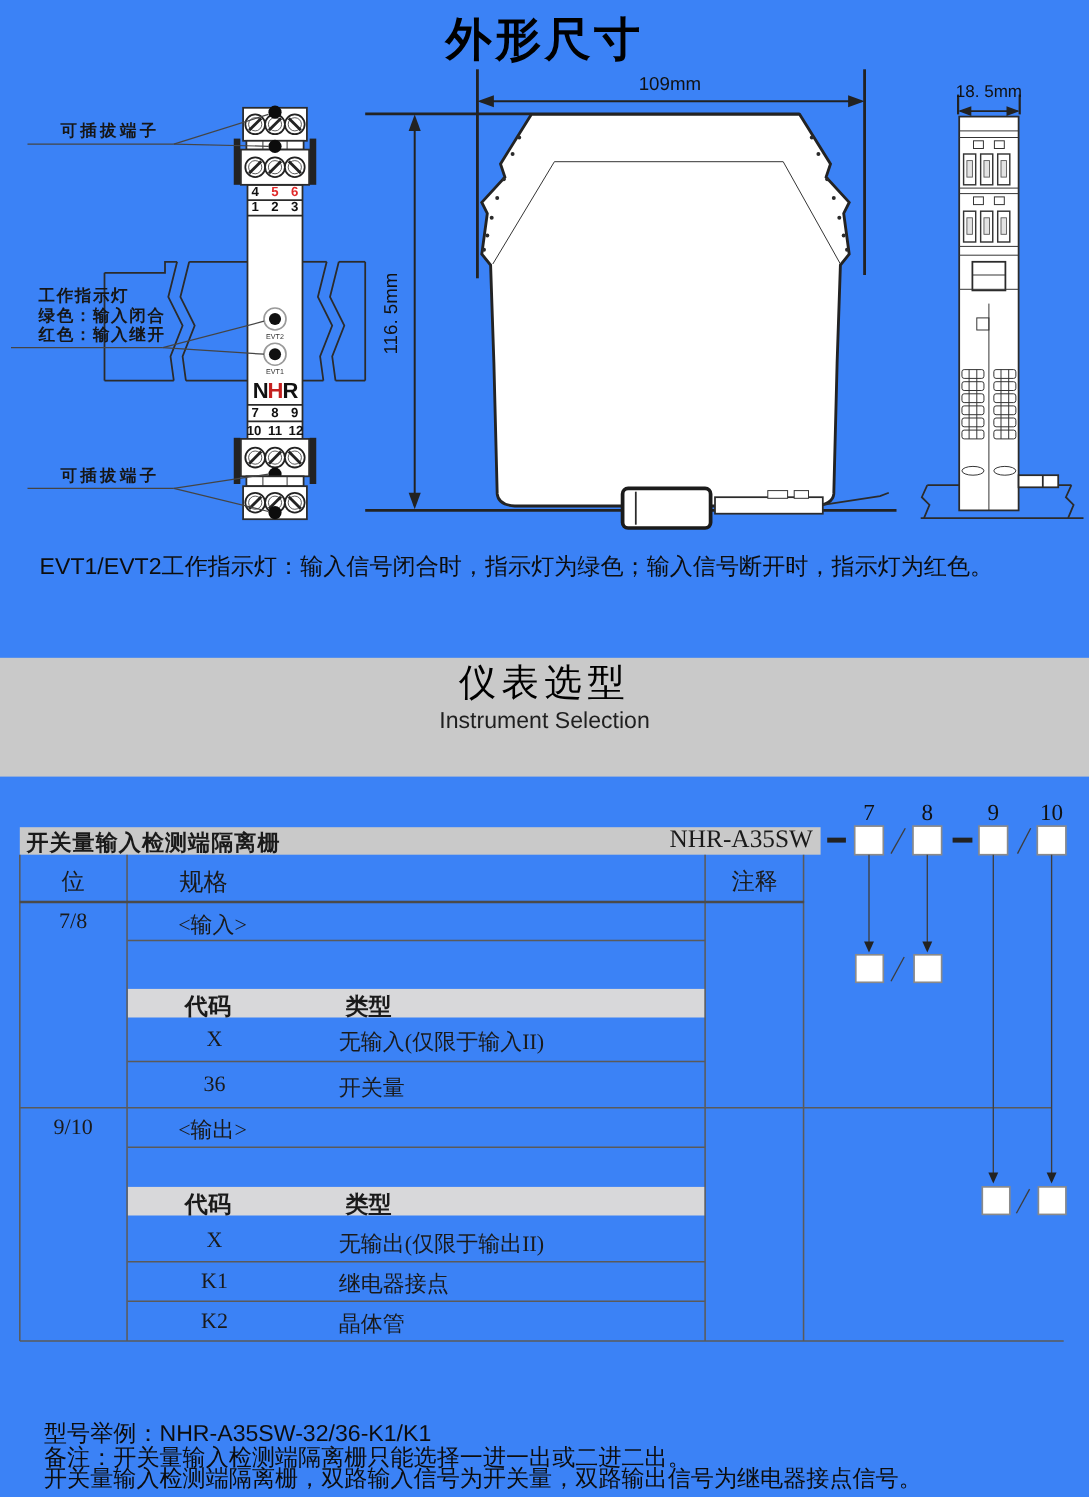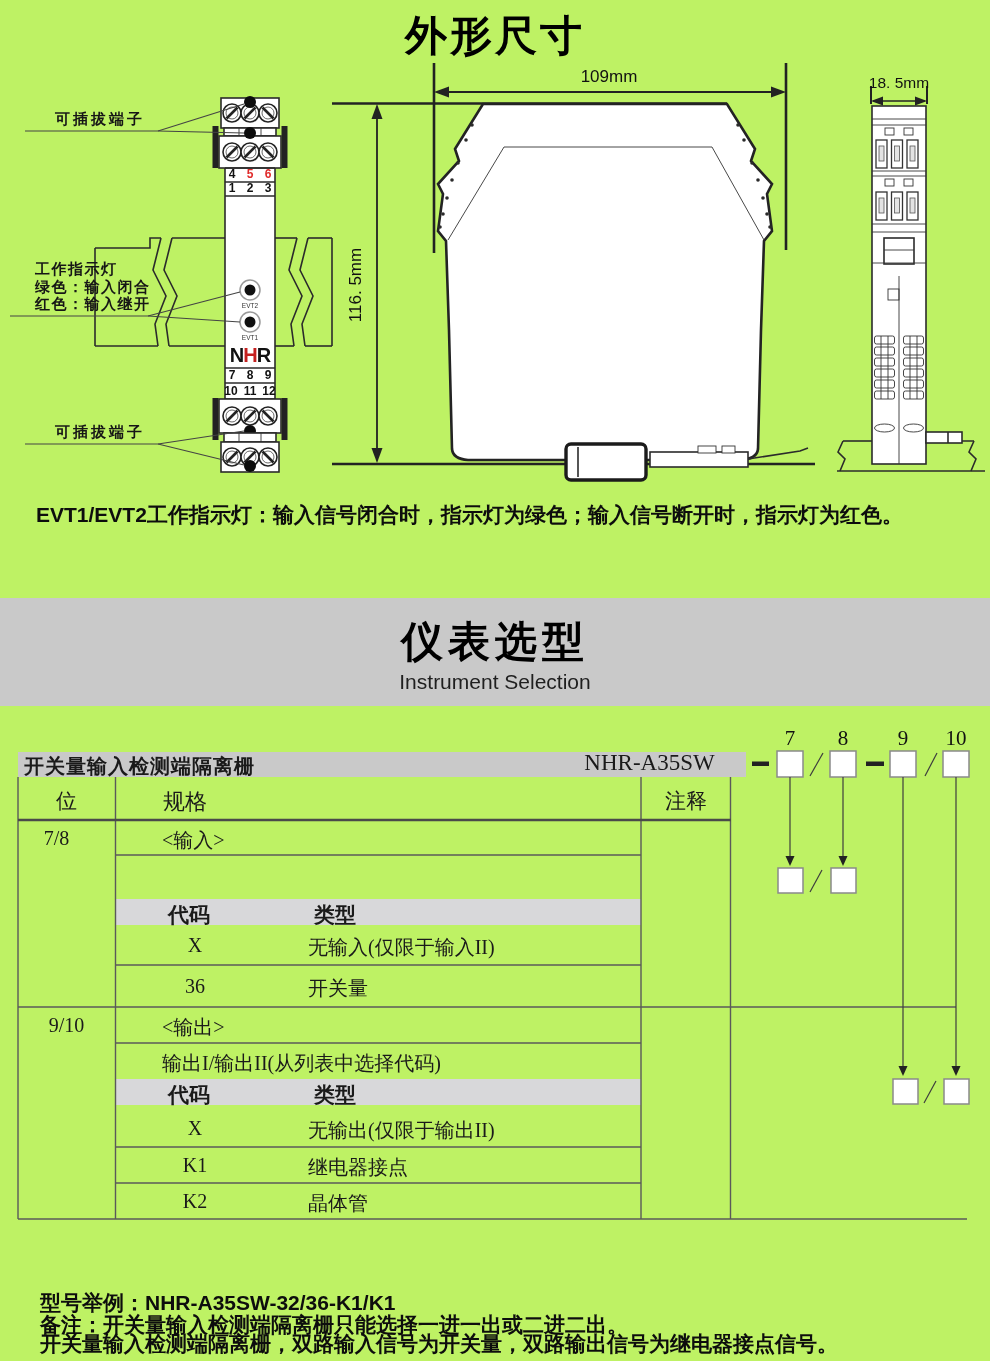--- a/index.html
+++ b/index.html
@@ -1,23 +1,23 @@
 <!DOCTYPE html>
 <html><head>
 <meta charset="utf-8">
 <style>
   html,body{margin:0;padding:0;background:#fff}
-  #page{position:relative;width:990px;height:1361px;background:#bef264;overflow:hidden;
+  #page{position:relative;width:990px;height:1361px;background:#3b82f6;overflow:hidden;
         font-family:"Liberation Sans","DejaVu Sans",sans-serif;color:#111}
   .t{position:absolute;white-space:nowrap}
   .page-title{left:0;width:990px;top:8px;text-align:center;font-size:42px;font-weight:bold;letter-spacing:3px;color:#000}
   svg{position:absolute;left:0;top:0;z-index:2}
-  .note{font-size:21px;font-weight:bold;color:#0d0d0d}
+  .note{font-size:21px;font-weight:normal;color:#0d0d0d}
   .banner{position:absolute;left:0;top:598px;width:990px;height:108px;background:#c9c9c9;z-index:1;text-align:center}
-  .banner-title{margin-top:16px;font-size:42px;font-weight:bold;letter-spacing:5px;color:#000}
+  .banner-title{margin-top:0;font-size:34px;font-weight:normal;letter-spacing:5px;color:#000}
   .banner-sub{font-size:21px;margin-top:0;color:#1f1f1f}
   .gbar{position:absolute;background:#c9c9c9;z-index:1}
   .sbar{position:absolute;background:#d8d8da;z-index:1}
   .sf{font-family:"Liberation Serif","DejaVu Serif",serif}
   .cell{position:absolute;font-size:20px;white-space:nowrap;color:#1a1a1a;z-index:3}
   .bold{font-weight:bold}
   .ctr{text-align:center}
   .code{left:158px;width:74px;text-align:center}
   .typ{left:308px}
   .digit{width:34px;text-align:center;font-size:21px;z-index:3}
@@ -397,38 +397,37 @@
   </svg>
 
   <div class="t note" style="left:36px;top:501px">EVT1/EVT2工作指示灯：输入信号闭合时，指示灯为绿色；输入信号断开时，指示灯为红色。</div>
 
   <div class="t digit sf" style="left:773px;top:726px">7</div>
   <div class="t digit sf" style="left:826px;top:726px">8</div>
   <div class="t digit sf" style="left:886px;top:726px">9</div>
   <div class="t digit sf" style="left:939px;top:726px">10</div>
 
   <div class="cell sf bold" style="left:24px;top:753px;font-size:20px;letter-spacing:1px">开关量输入检测端隔离栅</div>
-  <div class="cell sf" style="left:560px;top:750px;width:179px;text-align:center;font-size:23px">NHR-A35SW</div>
+  <div class="cell sf" style="left:560px;top:750px;width:179px;text-align:right;font-size:23px">NHR-A35SW</div>
 
   <div class="cell sf ctr" style="left:18px;top:787px;width:97px;font-size:21px">位</div>
   <div class="cell sf" style="left:163px;top:787px;font-size:22px">规格</div>
   <div class="cell sf ctr" style="left:641px;top:787px;width:90px;font-size:21px">注释</div>
 
-  <div class="cell sf ctr" style="left:8px;top:827px;width:97px">7/8</div>
+  <div class="cell sf ctr" style="left:18px;top:827px;width:97px">7/8</div>
   <div class="cell sf" style="left:162px;top:827px">&lt;输入&gt;</div>
   <div class="cell sf bold" style="left:168px;top:901px;font-size:21px">代码</div>
   <div class="cell sf bold" style="left:314px;top:901px;font-size:21px">类型</div>
   <div class="cell sf code" style="top:934px">X</div>
   <div class="cell sf typ" style="top:934px">无输入(仅限于输入II)</div>
   <div class="cell sf code" style="top:975px">36</div>
   <div class="cell sf typ" style="top:975px">开关量</div>
 
   <div class="cell sf ctr" style="left:18px;top:1014px;width:97px">9/10</div>
   <div class="cell sf" style="left:162px;top:1014px">&lt;输出&gt;</div>
-  <div class="cell sf" style="left:162px;top:1050px">输出I/输出II(从列表中选择代码)</div>
   <div class="cell sf bold" style="left:168px;top:1081px;font-size:21px">代码</div>
   <div class="cell sf bold" style="left:314px;top:1081px;font-size:21px">类型</div>
   <div class="cell sf code" style="top:1117px">X</div>
   <div class="cell sf typ" style="top:1117px">无输出(仅限于输出II)</div>
   <div class="cell sf code" style="top:1154px">K1</div>
   <div class="cell sf typ" style="top:1154px">继电器接点</div>
   <div class="cell sf code" style="top:1190px">K2</div>
   <div class="cell sf typ" style="top:1190px">晶体管</div>
 
   <div class="t note" style="left:40px;top:1311px">备注：开关量输入检测端隔离栅只能选择一进一出或二进二出。</div>

